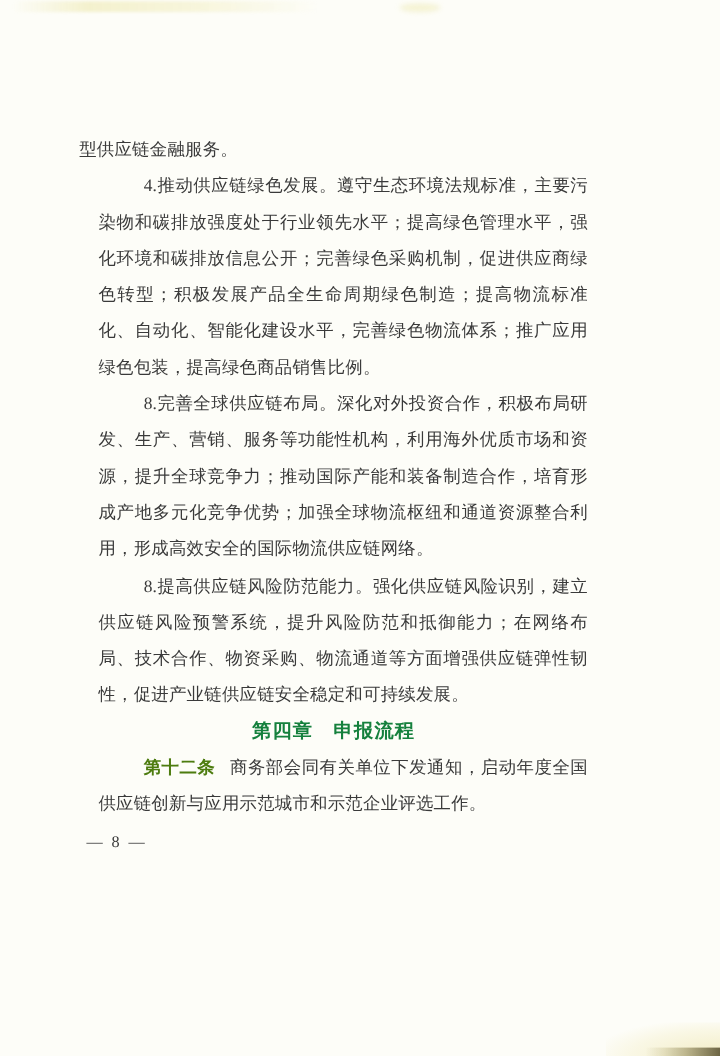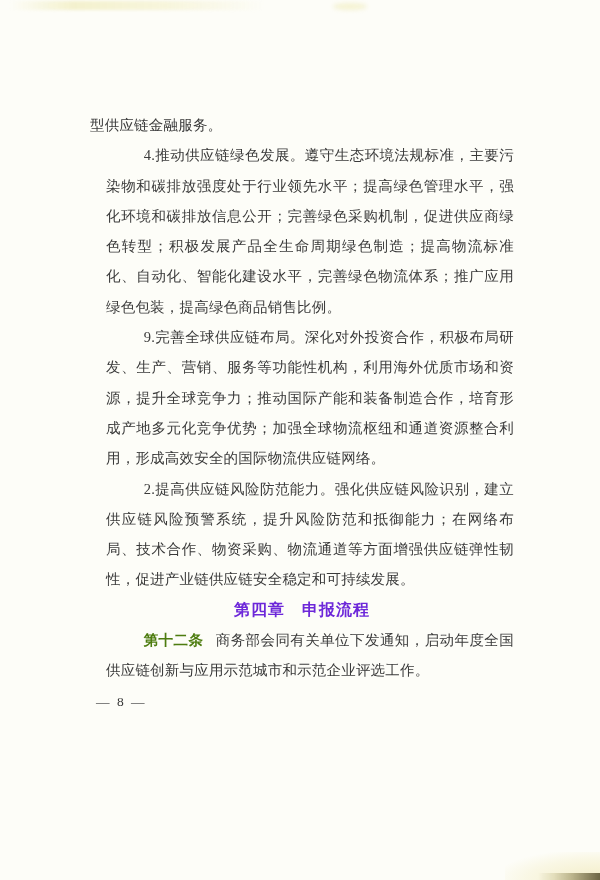--- a/index.html
+++ b/index.html
@@ -12,40 +12,40 @@
   .page {
     position: relative;
     width: 600px;
     height: 880px;
     background: #fdfdf8;
     overflow: hidden;
     font-family: "Liberation Serif", "DejaVu Serif", serif;
   }
   .content {
     position: absolute;
-    left: 90px;
+    left: 66px;
     top: 110px;
     width: 424px;
   }
   .para {
     margin: 0;
     font-size: 14.5px;
     line-height: 30.3px;
     color: #3a3a3a;
     text-align: justify;
     text-justify: inter-ideograph;
     letter-spacing: 0.2px;
   }
   .indent { text-indent: 2.6em; margin-left: 16px; }
   .chapter-heading {
     margin: 0;
     font-size: 16px;
     line-height: 30.3px;
     font-weight: 700;
-    color: #6d28d9;
+    color: #15803d;
     text-align: center;
     letter-spacing: 1px;
   }
   .term {
     font-weight: 700;
     color: #4d7c0f;
     margin-right: 0.85em;
   }
   .pageno {
     margin: 8px 0 0 6px;
@@ -110,23 +110,23 @@
 
   <div class="smudge-top-1"></div>
   <div class="smudge-top-2"></div>
 
   <div class="content">
 
     <p class="para">型供应链金融服务。</p>
 
     <p class="para indent">4.推动供应链绿色发展。遵守生态环境法规标准，主要污染物和碳排放强度处于行业领先水平；提高绿色管理水平，强化环境和碳排放信息公开；完善绿色采购机制，促进供应商绿色转型；积极发展产品全生命周期绿色制造；提高物流标准化、自动化、智能化建设水平，完善绿色物流体系；推广应用绿色包装，提高绿色商品销售比例。</p>
 
-    <p class="para indent">9.完善全球供应链布局。深化对外投资合作，积极布局研发、生产、营销、服务等功能性机构，利用海外优质市场和资源，提升全球竞争力；推动国际产能和装备制造合作，培育形成产地多元化竞争优势；加强全球物流枢纽和通道资源整合利用，形成高效安全的国际物流供应链网络。</p>
+    <p class="para indent">8.完善全球供应链布局。深化对外投资合作，积极布局研发、生产、营销、服务等功能性机构，利用海外优质市场和资源，提升全球竞争力；推动国际产能和装备制造合作，培育形成产地多元化竞争优势；加强全球物流枢纽和通道资源整合利用，形成高效安全的国际物流供应链网络。</p>
 
-    <p class="para indent">2.提高供应链风险防范能力。强化供应链风险识别，建立供应链风险预警系统，提升风险防范和抵御能力；在网络布局、技术合作、物资采购、物流通道等方面增强供应链弹性韧性，促进产业链供应链安全稳定和可持续发展。</p>
+    <p class="para indent">8.提高供应链风险防范能力。强化供应链风险识别，建立供应链风险预警系统，提升风险防范和抵御能力；在网络布局、技术合作、物资采购、物流通道等方面增强供应链弹性韧性，促进产业链供应链安全稳定和可持续发展。</p>
 
 
     <p class="chapter-heading">第四章　申报流程</p>
 
     <p class="para indent"><span class="term">第十二条</span><span>商务部会同有关单位下发通知，启动年度全国供应链创新与应用示范城市和示范企业评选工作。</span></p>
 
 
     <p class="pageno">— 8 —</p>
 
   </div>

